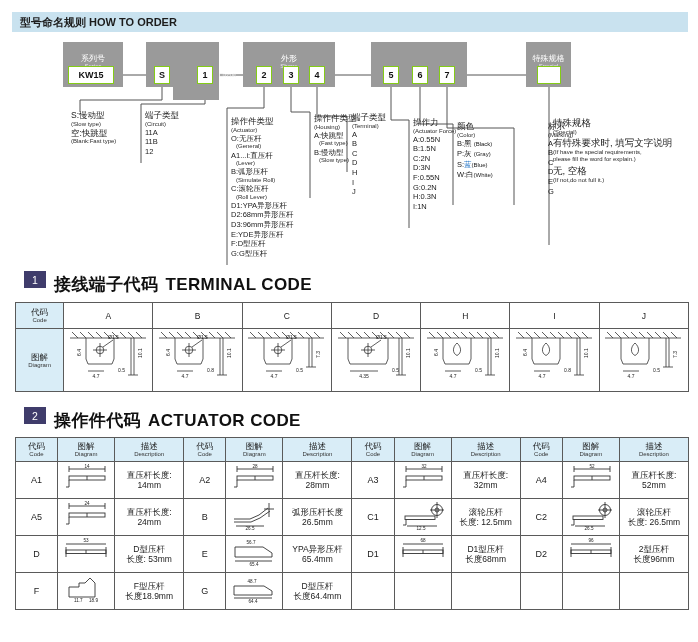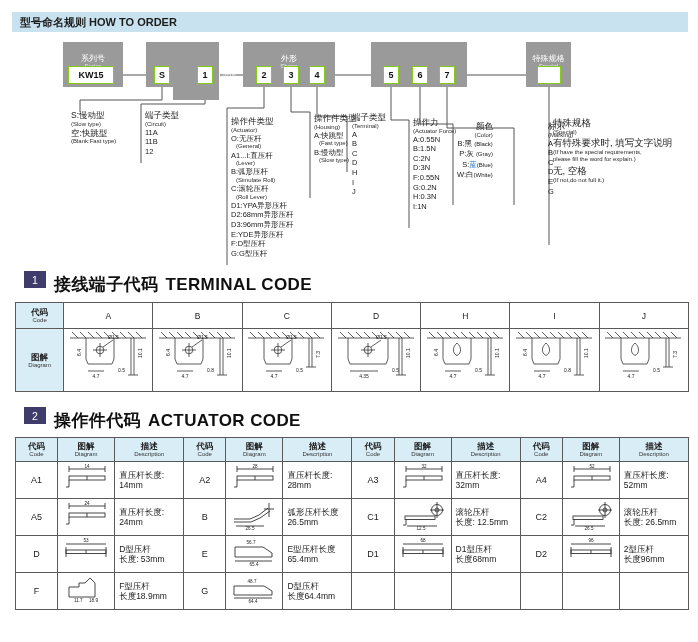--- a/index.html
+++ b/index.html
@@ -24,25 +24,25 @@
   .sl-en{font-size:6px;line-height:7.2px;color:#2b2b2b;white-space:nowrap;}
   .sl-ind{padding-left:5px;}
   .sl-item{font-size:7.5px;line-height:9.6px;white-space:nowrap;}
   .badge{position:absolute;width:22px;height:17px;background:var(--badge_bg);color:#fff;
        display:flex;align-items:center;justify-content:center;font-size:10.5px;}
   .secttitle{position:absolute;font-size:17px;font-weight:700;color:#101010;letter-spacing:.4px;}
   .secttitle .en{margin-left:7px;}
   table{border-collapse:collapse;table-layout:fixed;}
   td,th{border:1px solid #5a5a5a;padding:0;text-align:center;vertical-align:middle;font-weight:400;}
   .hdrblue{background:var(--table_header_bg);}
-  .h-cn{font-size:8.5px;font-weight:700;line-height:10px;}
+  .h-cn{font-size:8.5px;font-weight:400;line-height:10px;}
   .h-en{font-size:6px;line-height:7px;color:#333;}
   .lettercell{font-size:8.5px;}
   .codecell{font-size:9px;}
-  .desccell{text-align:left;padding:2px 4px;}
+  .desccell{text-align:center;padding:2px 4px;}
   .desccell div{font-size:8.5px;line-height:10.5px;}
   .tsvg line,.tsvg polyline,.tsvg path,.tsvg circle{stroke:#333;stroke-width:0.8;fill:none;}
   .tsvg text{fill:#222;font-size:5px;stroke:none;}
   .asvg line,.asvg polyline,.asvg path,.asvg circle,.asvg rect,.asvg polygon{stroke:#333;stroke-width:0.9;fill:none;}
   .asvg text{fill:#222;font-size:4.6px;stroke:none;}
   #flow-lines{position:absolute;left:0;top:0;pointer-events:none;}
   #flow-lines polyline,#flow-lines line{stroke:var(--line_color);stroke-width:1;fill:none;}
 </style>
 </head>
 <body>
@@ -151,21 +151,21 @@
       <div class="sl-en">(Actuator Force)</div>
       <div class="sl-item">A:0.55N</div>
       <div class="sl-item">B:1.5N</div>
       <div class="sl-item">C:2N</div>
       <div class="sl-item">D:3N</div>
       <div class="sl-item">F:0.55N</div>
       <div class="sl-item">G:0.2N</div>
       <div class="sl-item">H:0.3N</div>
       <div class="sl-item">I:1N</div>
     </div>
-    <div class="speccol" style="left: 457px; top: 121px; text-align: right;">
+    <div class="speccol" style="left: 457px; top: 121px;">
       <div class="sl-cn">颜色</div>
       <div class="sl-en">(Color)</div>
       <div class="sl-item"><span>B:黑 </span><span style="font-size: 6px;">(Black)</span></div>
       <div class="sl-item"><span>P:灰 </span><span style="font-size: 6px;">(Gray)</span></div>
       <div class="sl-item"><span>S:</span><span style="color: var(--blue);">蓝</span><span style="font-size: 6px;">(Blue)</span></div>
       <div class="sl-item"><span>W:白</span><span style="font-size: 6px;">(White)</span></div>
     </div>
     <div class="speccol" style="left: 548px; top: 121px;">
       <div class="sl-cn">标示</div>
       <div class="sl-en">(Marking)</div>
@@ -611,21 +611,21 @@
             <div>长度: 53mm</div>
           </td>
           <td class="codecell">E</td>
           <td><svg class="asvg" width="52" height="31" viewBox="0 0 52 31">
               <text x="23" y="7" text-anchor="middle">56.7</text>
               <polygon points="7,10 35,10 44,16 44,20 7,20"></polygon>
               <line x1="7" y1="24" x2="44" y2="24"></line>
               <text x="26" y="29" text-anchor="middle">65.4</text>
             </svg></td>
           <td class="desccell">
-            <div>E型压杆长度</div>
+            <div>YPA异形压杆</div>
             <div>65.4mm</div>
           </td>
           <td class="codecell">D1</td>
           <td><svg class="asvg" width="52" height="31" viewBox="0 0 52 31">
               <line x1="6" y1="7" x2="46" y2="7"></line>
               <text x="26" y="5" text-anchor="middle">68</text>
               <rect x="6" y="13" width="40" height="3.5"></rect>
               <line x1="6" y1="10" x2="6" y2="20"></line>
               <line x1="46" y1="10" x2="46" y2="20"></line>
               <line x1="26" y1="13" x2="26" y2="16.5"></line>

